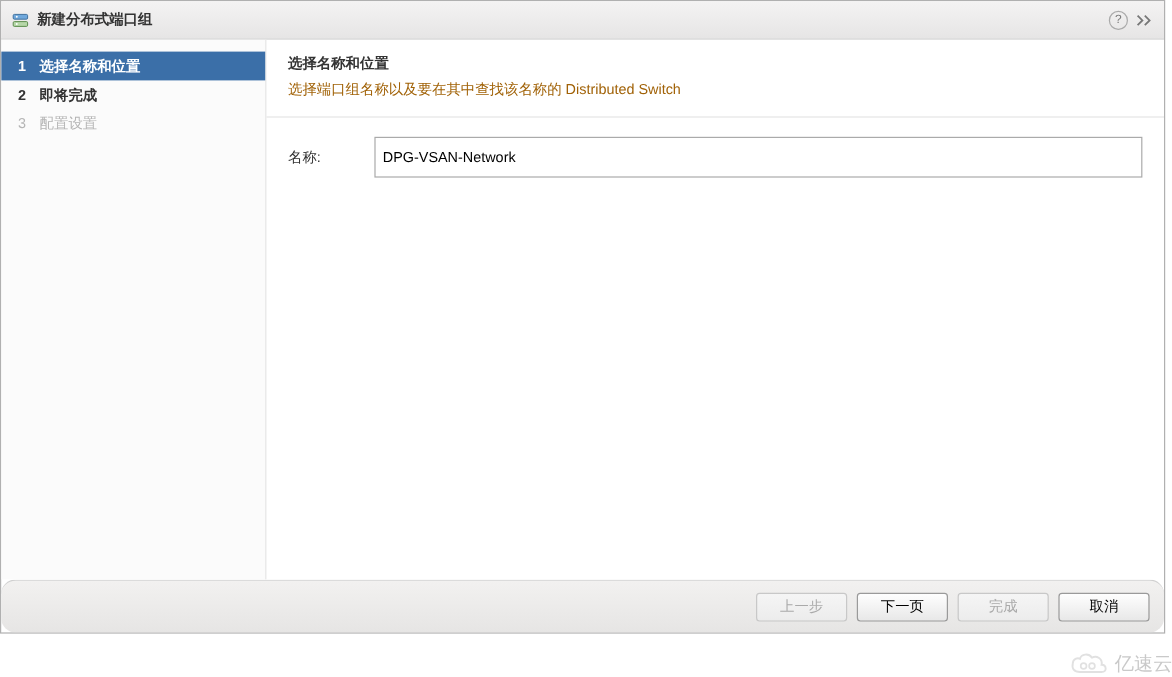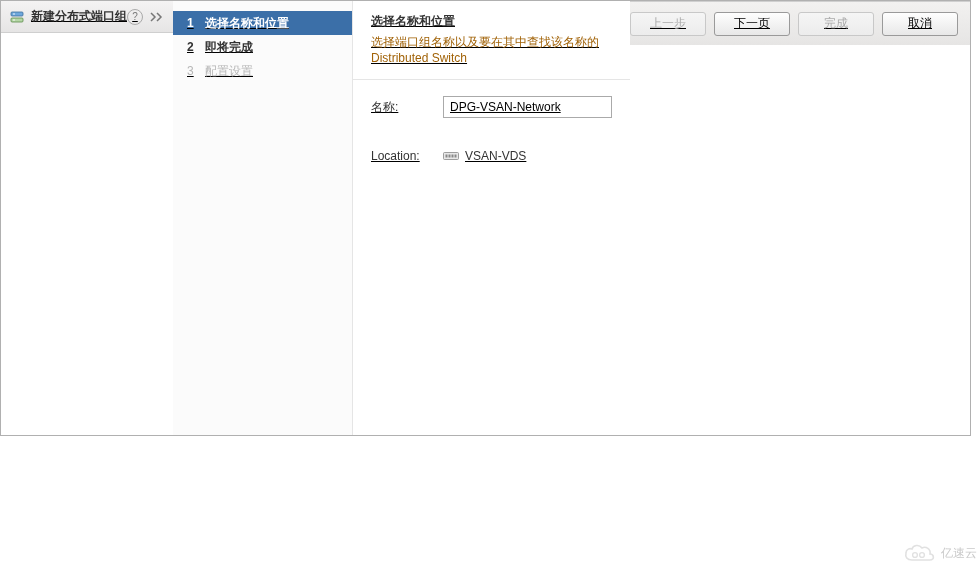--- a/index.html
+++ b/index.html
@@ -10,27 +10,26 @@
     }
     body {
       background: #fff;
       width: 977px;
       height: 564px;
       overflow: hidden;
       position: relative;
     }
     .dialog {
       width: 971px;
-      height: 436px;
+      height: 528px;
       border: 1px solid #b0b0b0;
       background: #fff;
       display: flex;
-      flex-direction: row;
+      flex-direction: column;
       position: relative;
-      text-decoration: underline;
     }
     .titlebar {
       height: 32px;
       background: linear-gradient(to bottom, #f4f3f3, #e6e5e5);
       border-bottom: 1px solid #cfcfcf;
       display: flex;
       align-items: center;
       padding: 0 8px;
     }
     .title-icon {
@@ -127,32 +126,32 @@
       margin-bottom: 14px;
     }
     hr.thin {
       border: none;
       border-top: 1px solid #e5e5e5;
       margin: 0 -18px 16px -18px;
     }
     .form-row {
       display: flex;
       align-items: center;
-      margin-bottom: 31px;
+      margin-bottom: 14px;
       font-size: 12px;
     }
     .form-label {
       width: 72px;
       color: #333;
     }
     .form-input {
       flex: 1;
       height: 22px;
       border: 1px solid #aaa;
-      padding: 4px 6px;
+      padding: 16px 6px;
       font-size: 12px;
     }
     .location-value {
       display: flex;
       align-items: center;
       gap: 6px;
       font-size: 12px;
       color: #333;
     }
     .dvs-icon {
@@ -162,20 +161,21 @@
     }
     .footer {
       height: 44px;
       background: linear-gradient(to bottom, #f2f1f0, #e6e5e4);
       border-top: 1px solid #cfcfcf;
       display: flex;
       justify-content: flex-end;
       align-items: center;
       padding-right: 12px;
       gap: 8px;
+      border-radius: 12px;
     }
     .btn {
       min-width: 76px;
       height: 24px;
       font-size: 12px;
       border: 1px solid #9a9a9a;
       background: linear-gradient(to bottom, #fefefe, #e8e8e8);
       border-radius: 3px;
       cursor: pointer;
       padding: 0 12px;
@@ -187,21 +187,21 @@
       cursor: default;
     }
     .watermark {
       position: absolute;
       right: 0px;
       bottom: 0px;
       display: flex;
       align-items: center;
       gap: 4px;
       color: #c9c9c9;
-      font-size: 12px;
+      font-size: 16px;
       pointer-events: none;
       font-weight: 500;
     }
     .watermark svg {
       opacity: 0.55;
     }
   </style>
 </head>
 <body>
 
@@ -248,35 +248,20 @@
     <div class="content">
       <div class="content-title">选择名称和位置</div>
       <div class="content-subtitle">选择端口组名称以及要在其中查找该名称的 Distributed Switch</div>
       <hr class="thin">
 
       <div class="form-row">
         <div class="form-label">名称:</div>
         <input class="form-input" type="text" value="DPG-VSAN-Network" style="">
       </div>
 
-      <div class="form-row">
-        <div class="form-label">Location:</div>
-        <div class="location-value">
-          <span class="dvs-icon">
-            <svg width="16" height="12" viewBox="0 0 16 12">
-              <rect x="0.5" y="2.5" width="15" height="7" rx="1" fill="#e8e8e8" stroke="#888" stroke-width="0.8"></rect>
-              <rect x="2.5" y="4.5" width="2" height="3" fill="#888"></rect>
-              <rect x="5.5" y="4.5" width="2" height="3" fill="#888"></rect>
-              <rect x="8.5" y="4.5" width="2" height="3" fill="#888"></rect>
-              <rect x="11.5" y="4.5" width="2" height="3" fill="#888"></rect>
-            </svg>
-          </span>
-          <span>VSAN-VDS</span>
-        </div>
-      </div>
     </div>
 
   </div>
 
   <div class="footer">
     <button class="btn" disabled="">上一步</button>
     <button class="btn">下一页</button>
     <button class="btn" disabled="">完成</button>
     <button class="btn">取消</button>
   </div>

